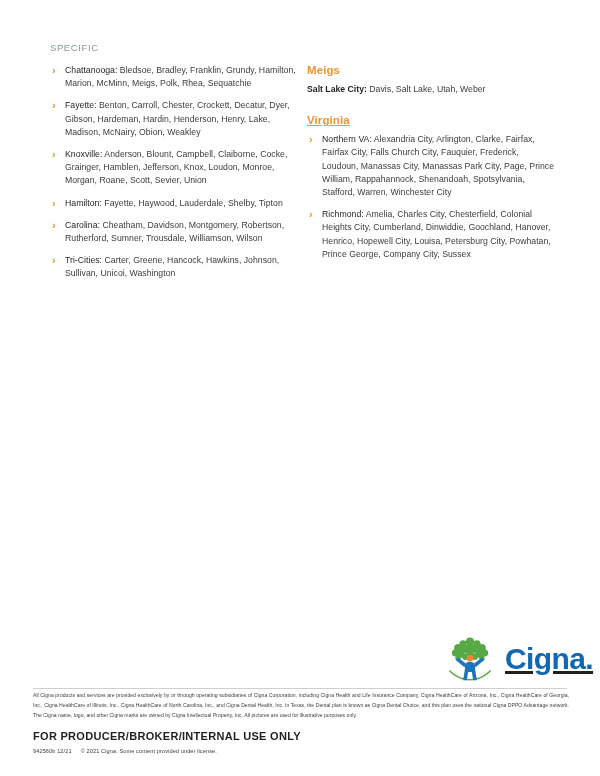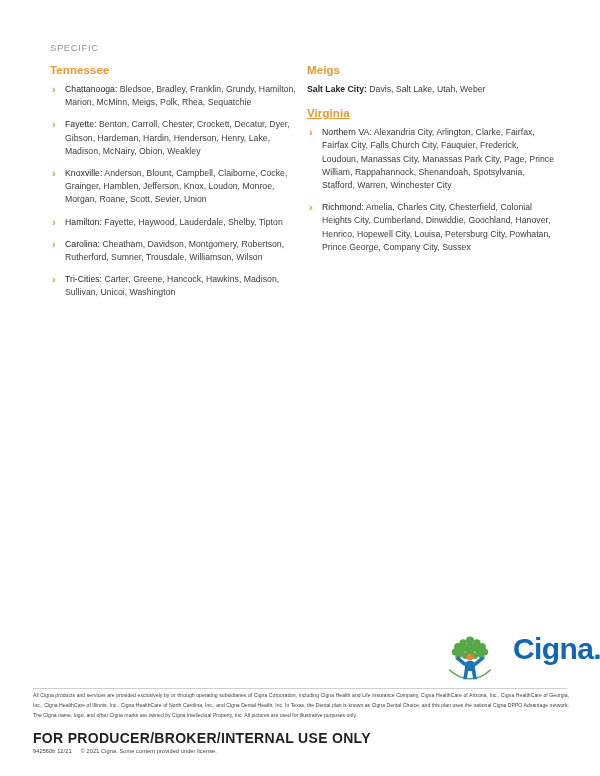--- a/index.html
+++ b/index.html
@@ -51,21 +51,21 @@
   .col-right { left: 307px; }
 
   .state-name {
     font-size: 11.5px;
     font-weight: bold;
     color: #e8972e;
     margin: 0 0 7px 0;
     letter-spacing: 0.1px;
   }
   .state-block + .state-name {
-    margin-top: 11px;
+    margin-top: 18px;
     text-decoration: underline;
   }
   .entry {
     display: flex;
     align-items: flex-start;
     margin-bottom: 9px;
   }
   .chev {
     flex: 0 0 auto;
     width: 13px;
@@ -97,22 +97,23 @@
     color: #231f20;
   }
   
   .logo-wrap {
     position: absolute;
     left: 447px;
     top: 634px;
     width: 122px;
     height: 50px;
     display: flex;
-    align-items: flex-start;
-    gap: 20px;
+    align-items: center;
+    gap: 12px;
+    text-decoration: underline;
   }
   .logo-mark { width: 46px; height: 48px; flex: 0 0 auto; }
   .logo-word {
     font-size: 30px;
     font-weight: bold;
     color: #1167b1;
     letter-spacing: -0.6px;
     line-height: 1;
     font-family: "Liberation Sans", sans-serif;
   }
@@ -133,21 +134,21 @@
     font-size: 5.1px;
     line-height: 9.9px;
     color: #3c3c3b;
     text-align: justify;
     letter-spacing: 0.02px;
   }
   .use-only {
     position: absolute;
     left: 33px;
     top: 730px;
-    font-size: 14px;
+    font-size: 11px;
     font-weight: bold;
     color: #231f20;
     letter-spacing: 0.3px;
   }
   .code-line {
     position: absolute;
     left: 33px;
     top: 748px;
     font-size: 5.6px;
     color: #3c3c3b;
@@ -159,21 +160,20 @@
 </head>
 <body>
 
 <div class="page">
 
   <div class="section-header">
     <span class="cont">SPECIFIC</span>
   </div>
 
   <div class="col col-left">
-      <div class="state-name">Tennessee</div>
       <div class="state-block">
         <div class="entry">
           <span class="chev">›</span>
           <span class="entry-text"><span class="city">Chattanooga:</span> <span>Bledsoe, Bradley, Franklin, Grundy, Hamilton, Marion, McMinn, Meigs, Polk, Rhea, Sequatchie</span></span>
         </div>
         <div class="entry">
           <span class="chev">›</span>
           <span class="entry-text"><span class="city">Fayette:</span> <span>Benton, Carroll, Chester, Crockett, Decatur, Dyer, Gibson, Hardeman, Hardin, Henderson, Henry, Lake, Madison, McNairy, Obion, Weakley</span></span>
         </div>
         <div class="entry">
@@ -183,21 +183,21 @@
         <div class="entry">
           <span class="chev">›</span>
           <span class="entry-text"><span class="city">Hamilton:</span> <span>Fayette, Haywood, Lauderdale, Shelby, Tipton</span></span>
         </div>
         <div class="entry">
           <span class="chev">›</span>
           <span class="entry-text"><span class="city">Carolina:</span> <span>Cheatham, Davidson, Montgomery, Robertson, Rutherford, Sumner, Trousdale, Williamson, Wilson</span></span>
         </div>
         <div class="entry">
           <span class="chev">›</span>
-          <span class="entry-text"><span class="city">Tri-Cities:</span> <span>Carter, Greene, Hancock, Hawkins, Madison, Sullivan, Unicoi, Washington</span></span>
+          <span class="entry-text"><span class="city">Tri-Cities:</span> <span>Carter, Greene, Hancock, Hawkins, Johnson, Sullivan, Unicoi, Washington</span></span>
         </div>
       </div>
     </div>
 
   <div class="col col-right">
       <div class="state-name">Meigs</div>
       <div class="state-block">
         <div class="plain-entry"><span class="city">Salt Lake City:</span> <span>Davis, Salt Lake, Utah, Weber</span></div>
       </div>
       <div class="state-name">Virginia</div>

